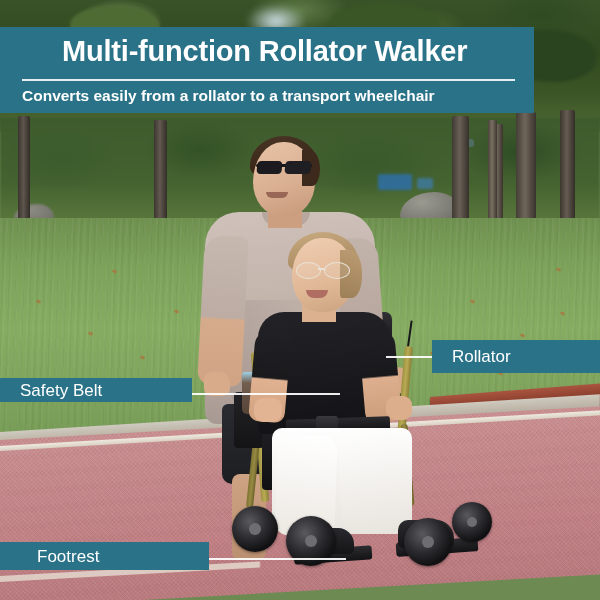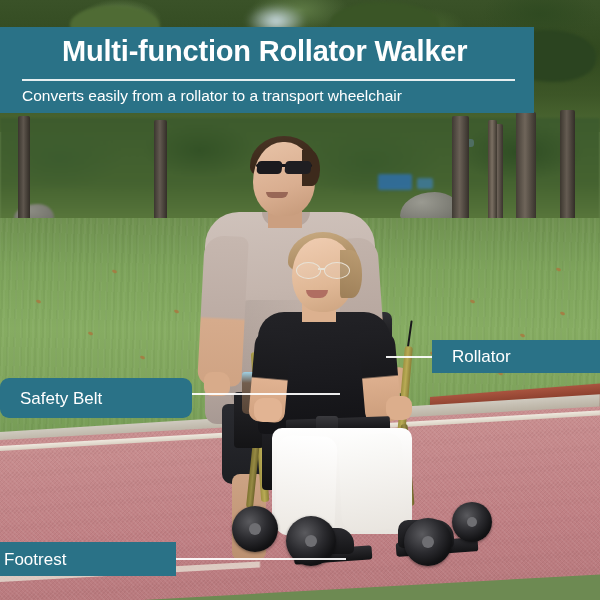--- a/index.html
+++ b/index.html
@@ -221,27 +221,27 @@
 
   
   .banner{position:absolute;left:0;top:27px;width:534px;height:86px;
     background:#2a7287;}
   .banner-title{position:absolute;left:22px;top:34px;width:500px;
     color:#fff;font-size:29px;font-weight:700;letter-spacing:-.2px;
     line-height:34px;white-space:nowrap;margin-left:40px;}
   .banner-rule{position:absolute;left:22px;top:79px;width:493px;height:1.5px;
     background:rgba(255,255,255,.88);}
   .banner-sub{position:absolute;left:22px;top:86px;width:500px;
-    color:#fff;font-size:15.5px;font-weight:400;line-height:20px;white-space:nowrap;}
+    color:#fff;font-size:15.5px;font-weight:700;line-height:20px;white-space:nowrap;}
 
   .tag{position:absolute;background:#2a7287;display:flex;align-items:center;}
   .tag span{color:#fff;font-size:17px;font-weight:400;line-height:1;}
   .tag-armrest{left:432px;top:340px;width:168px;height:33px;padding-left:20px;}
-  .tag-safety{left:0;top:378px;width:172px;height:40px;padding-left:20px;border-radius:9px;}
-  .tag-footrest{left:0;top:542px;width:172px;height:34px;padding-left:4px;}
+  .tag-safety{left:0;top:378px;width:172px;height:24px;padding-left:20px;}
+  .tag-footrest{left:0;top:542px;width:172px;height:28px;padding-left:37px;}
 
   .lead{position:absolute;height:1.6px;background:rgba(255,255,255,.92);}
   .lead-armrest{left:386px;top:356px;width:48px;}
   .lead-safety{left:172px;top:393px;width:168px;}
   .lead-footrest{left:172px;top:558px;width:174px;}
 </style>
 </head>
 <body>
 
 <div id="stage">

